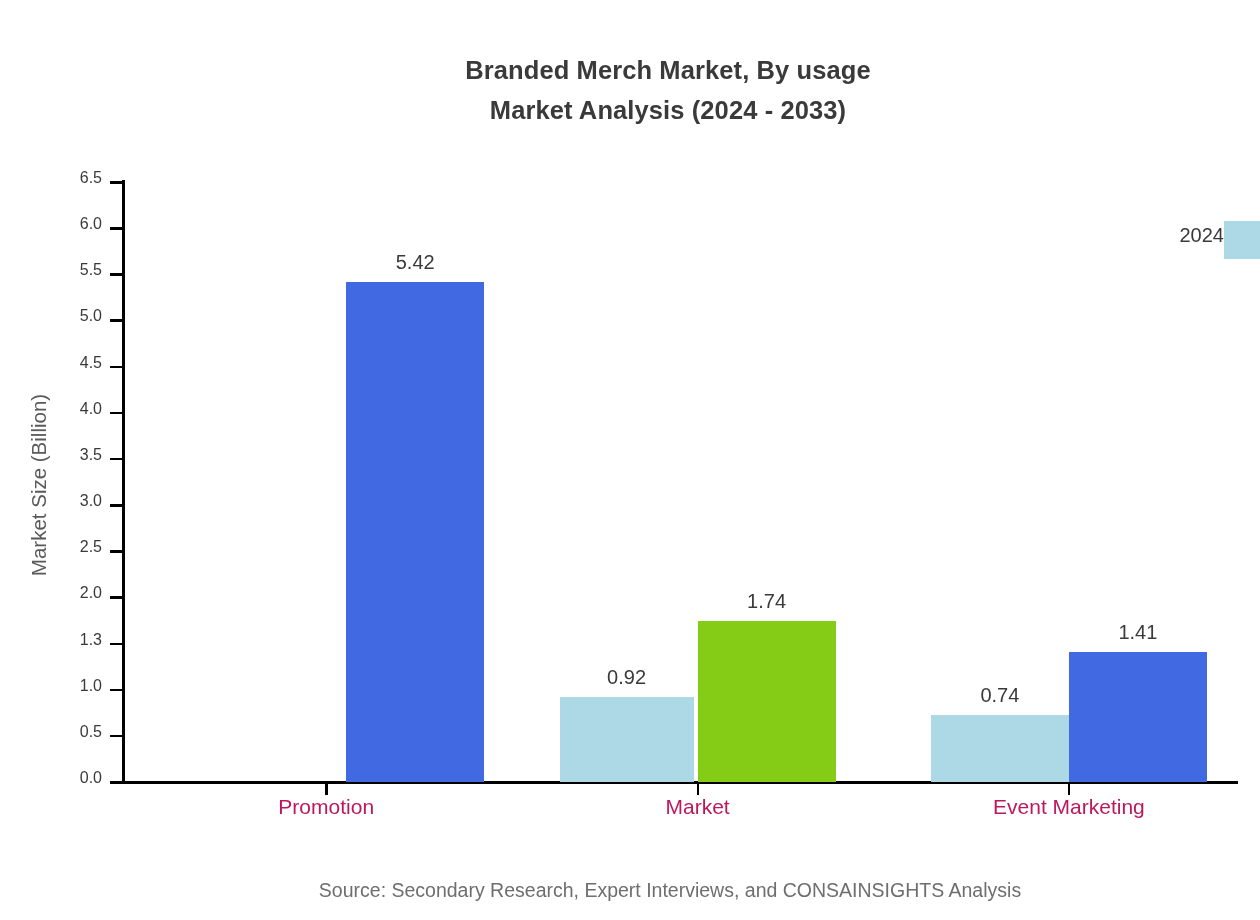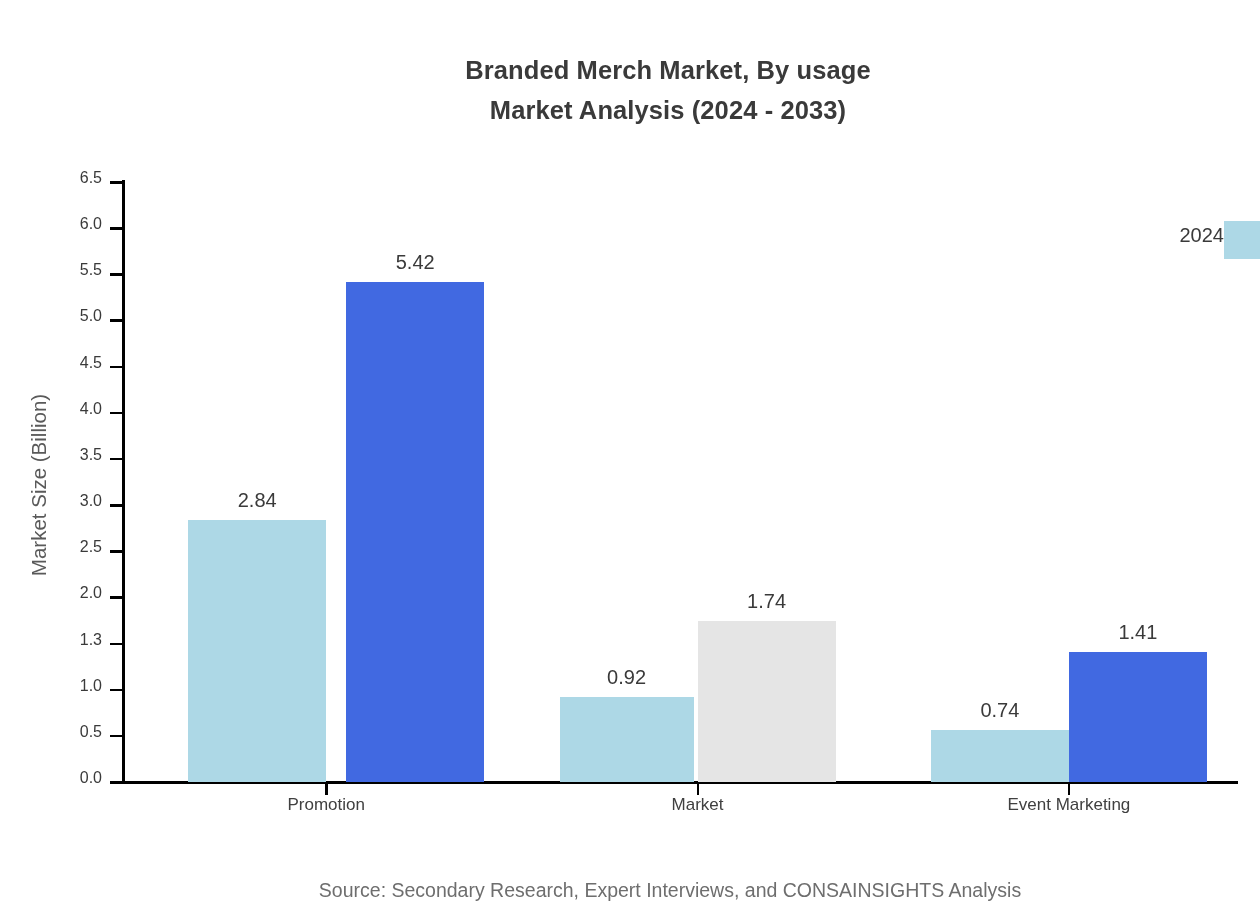--- a/index.html
+++ b/index.html
@@ -112,22 +112,22 @@
     width: 2.5px;
     height: 13px;
     background: #000000;
   }
   .xtick .tick-text {
     position: absolute;
     left: -170px;
     top: 13px;
     width: 340px;
     text-align: center;
-    font-size: 17px;
-    color: #404040;
+    font-size: 21px;
+    color: #be185d;
     white-space: nowrap;
   }
 
   
   .bar {
     position: absolute;
     bottom: 0;
   }
   .bar-value {
     position: absolute;
@@ -263,33 +263,30 @@
         <div class="tick-mark"></div>
         <div class="tick-text">Market</div>
       </div>
       <div class="xtick" style="left: 1068.9px;">
         <div class="tick-mark"></div>
         <div class="tick-text">Event Marketing</div>
       </div>
     </div>
 
   <div class="plot" id="plot-area">
-      <div class="bar" style="left: 66.2333px; width: 138px; height: 262.154px; background: rgb(173, 216, 230);">
-        <div class="bar-value">2.84</div>
-      </div>
       <div class="bar" style="left: 204.233px; width: 138px; height: 500.308px; background: rgb(65, 105, 225); margin-left: 20px;">
         <div class="bar-value">5.42</div>
       </div>
       <div class="bar" style="left: 437.567px; width: 134px; height: 84.9231px; background: rgb(173, 216, 230);">
         <div class="bar-value">0.92</div>
       </div>
-      <div class="bar" style="left: 575.567px; width: 138px; height: 160.615px; background: #e5e5e5;">
+      <div class="bar" style="left: 575.567px; width: 138px; height: 160.615px; background: #84cc16;">
         <div class="bar-value">1.74</div>
       </div>
-      <div class="bar" style="left: 808.9px; width: 138px; height: 52px; background: rgb(173, 216, 230);">
+      <div class="bar" style="left: 808.9px; width: 138px; height: 67px; background: rgb(173, 216, 230);">
         <div class="bar-value">0.74</div>
       </div>
       <div class="bar" style="left: 946.9px; width: 138px; height: 130.154px; background: rgb(65, 105, 225);">
         <div class="bar-value">1.41</div>
       </div>
     </div>
 
   <div class="legend" id="legend">
       <div class="legend-row">
         <span class="legend-label">2024</span>

